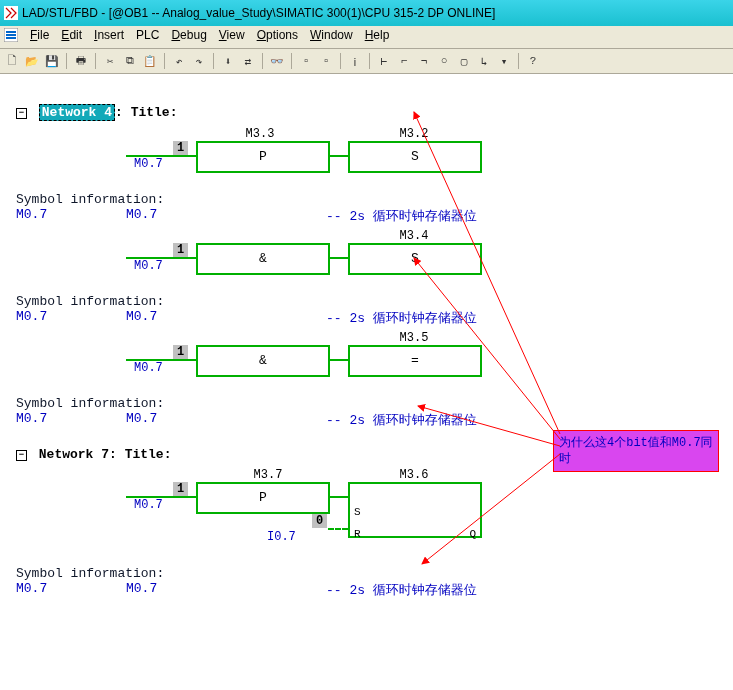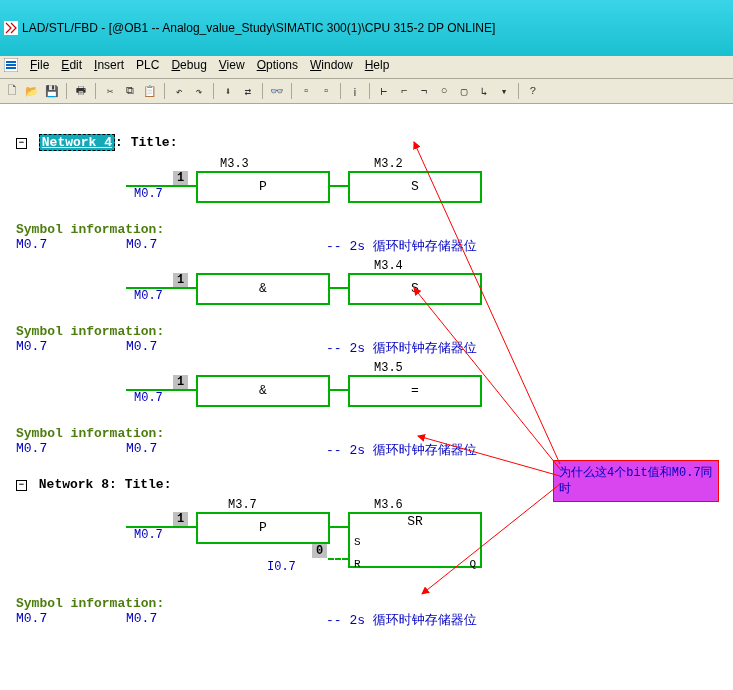--- a/index.html
+++ b/index.html
@@ -9,21 +9,21 @@
     font-size: 13px;
     background: #fff;
     width: 733px;
     height: 690px;
     overflow: hidden;
     position: relative;
   }
   .titlebar {
     background: linear-gradient(to bottom, #3ad4e8, #1ac0d0);
     color: #000;
-    padding: 19px 4px;
+    padding: 4px 4px;
     font-family: "Segoe UI", Arial, sans-serif;
     font-size: 12px;
     display: flex;
     align-items: center;
     height: 18px;
   }
   .titlebar .app-icon {
     width: 14px;
     height: 14px;
     margin-right: 4px;
@@ -81,21 +81,20 @@
     height: 9px;
     border: 1px solid #000;
     text-align: center;
     line-height: 8px;
     font-size: 9px;
     margin-right: 4px;
     vertical-align: 1px;
   }
   .network-header .nwseg {
     display: inline-block;
-    text-decoration: underline;
   }
   .network-header .selseg {
     background: #12a9b9;
     color: #fff;
     border: 1px dashed #000;
     padding: 0 2px;
   }
   .ladder-area {
     margin: 4px 0 0 0;
     position: relative;
@@ -110,21 +109,21 @@
     position: absolute;
     border: 2px solid #00b000;
     background: #fff;
     text-align: center;
     font-family: "Courier New", monospace;
   }
   .box-label {
     position: absolute;
     font-size: 12px;
     color: #000;
-    text-align: left;
+    text-align: center;
   }
   .val-tag {
     position: absolute;
     background: #c0c0c0;
     padding: 0 4px;
     font-weight: bold;
     font-size: 12px;
   }
   .addr {
     position: absolute;
@@ -133,22 +132,22 @@
   }
   .pin-lbl {
     position: absolute;
     font-size: 11px;
     color: #000;
   }
   .syminfo {
     margin-top: 10px;
   }
   .syminfo .hdr {
-    font-weight: bold;
-    color: #4d7c0f;
+    font-weight: normal;
+    color: #0f172a;
   }
   .syminfo .row {
     display: flex;
   }
   .syminfo .c1 { width: 110px; color: #0000c0; }
   .syminfo .c2 { width: 200px; color: #0000c0; }
   .syminfo .c3 { color: #0000c0; }
   .annotation-box {
     position: absolute;
     border: 1px solid #ff0000;
@@ -293,33 +292,32 @@
     <div class="hdr">Symbol information:</div>
     <div class="row">
       <span class="c1">M0.7</span>
       <span class="c2">M0.7</span>
       <span class="c3">-- 2s 循环时钟存储器位</span>
     </div>
   </div>
 
   <div class="network-header" style="margin-top:18px">
     <span class="toggle">−</span>
-    <span>Network 8</span><span>: Title:</span>
+    <span>Network 7</span><span>: Title:</span>
   </div>
   <div class="ladder-area" style="height:80px">
     <div class="box-label" style="left:212px;top:0;width:80px">M3.7</div>
     <div class="box-label" style="left:358px;top:0;width:80px">M3.6</div>
     <div class="rung-line" style="left:110px;top:28px;width:70px"></div>
     <div class="val-tag" style="left:157px;top:14px">1</div>
     <div class="addr" style="left:118px;top:30px">M0.7</div>
     <div class="box" style="left:180px;top:14px;width:130px;height:28px;line-height:28px">P</div>
     <div class="rung-line" style="left:312px;top:28px;width:20px"></div>
 
     <div class="box" style="left:332px;top:14px;width:130px;height:52px">
-      <div style="line-height:16px;border-bottom:1px solid transparent">SR</div>
       <div class="pin-lbl" style="left:4px;top:22px">S</div>
       <div class="pin-lbl" style="left:4px;top:44px">R</div>
       <div class="pin-lbl" style="right:4px;top:44px">Q</div>
     </div>
 
     <div style="position:absolute;left:312px;top:60px;width:20px;height:1px;border-top:2px dashed #00b000"></div>
     <div class="val-tag" style="left:296px;top:46px">0</div>
     <div class="addr" style="left:251px;top:62px">I0.7</div>
   </div>
   <div class="syminfo" style="margin-top:18px">

